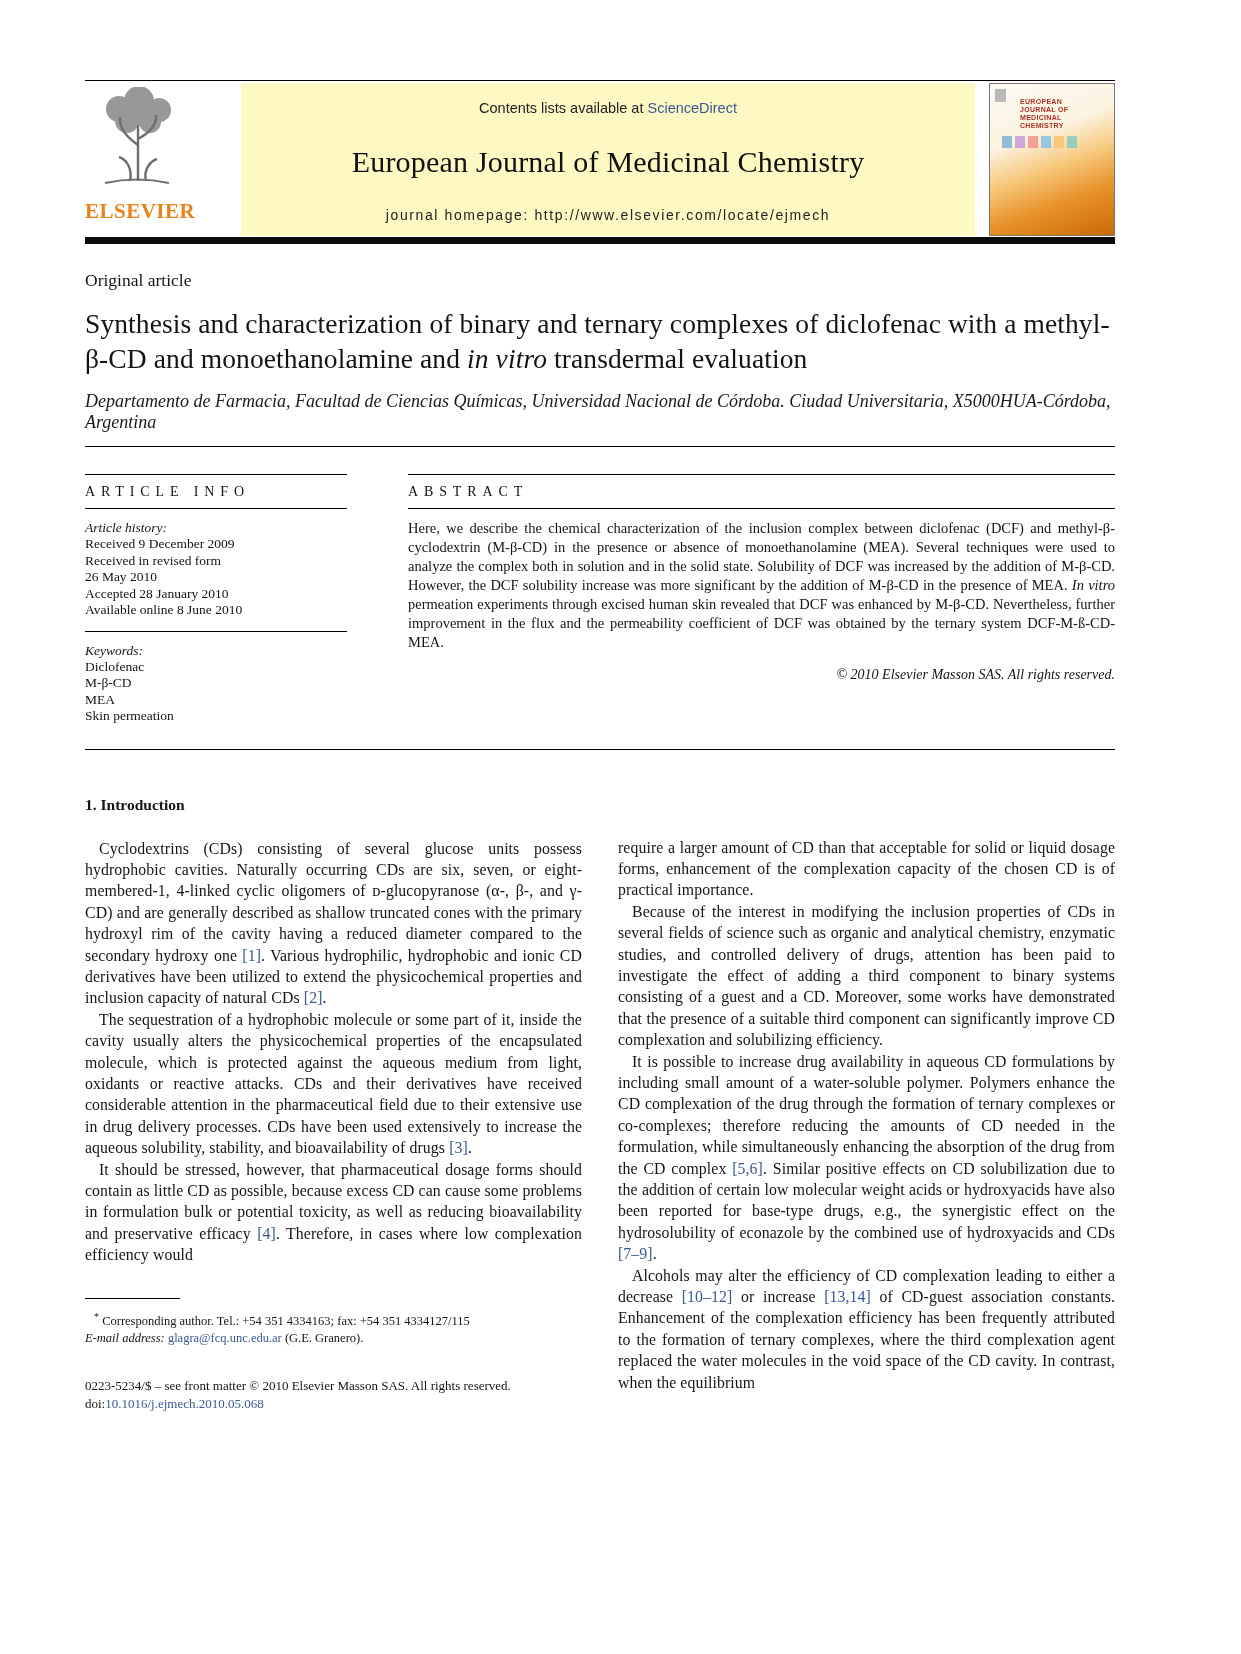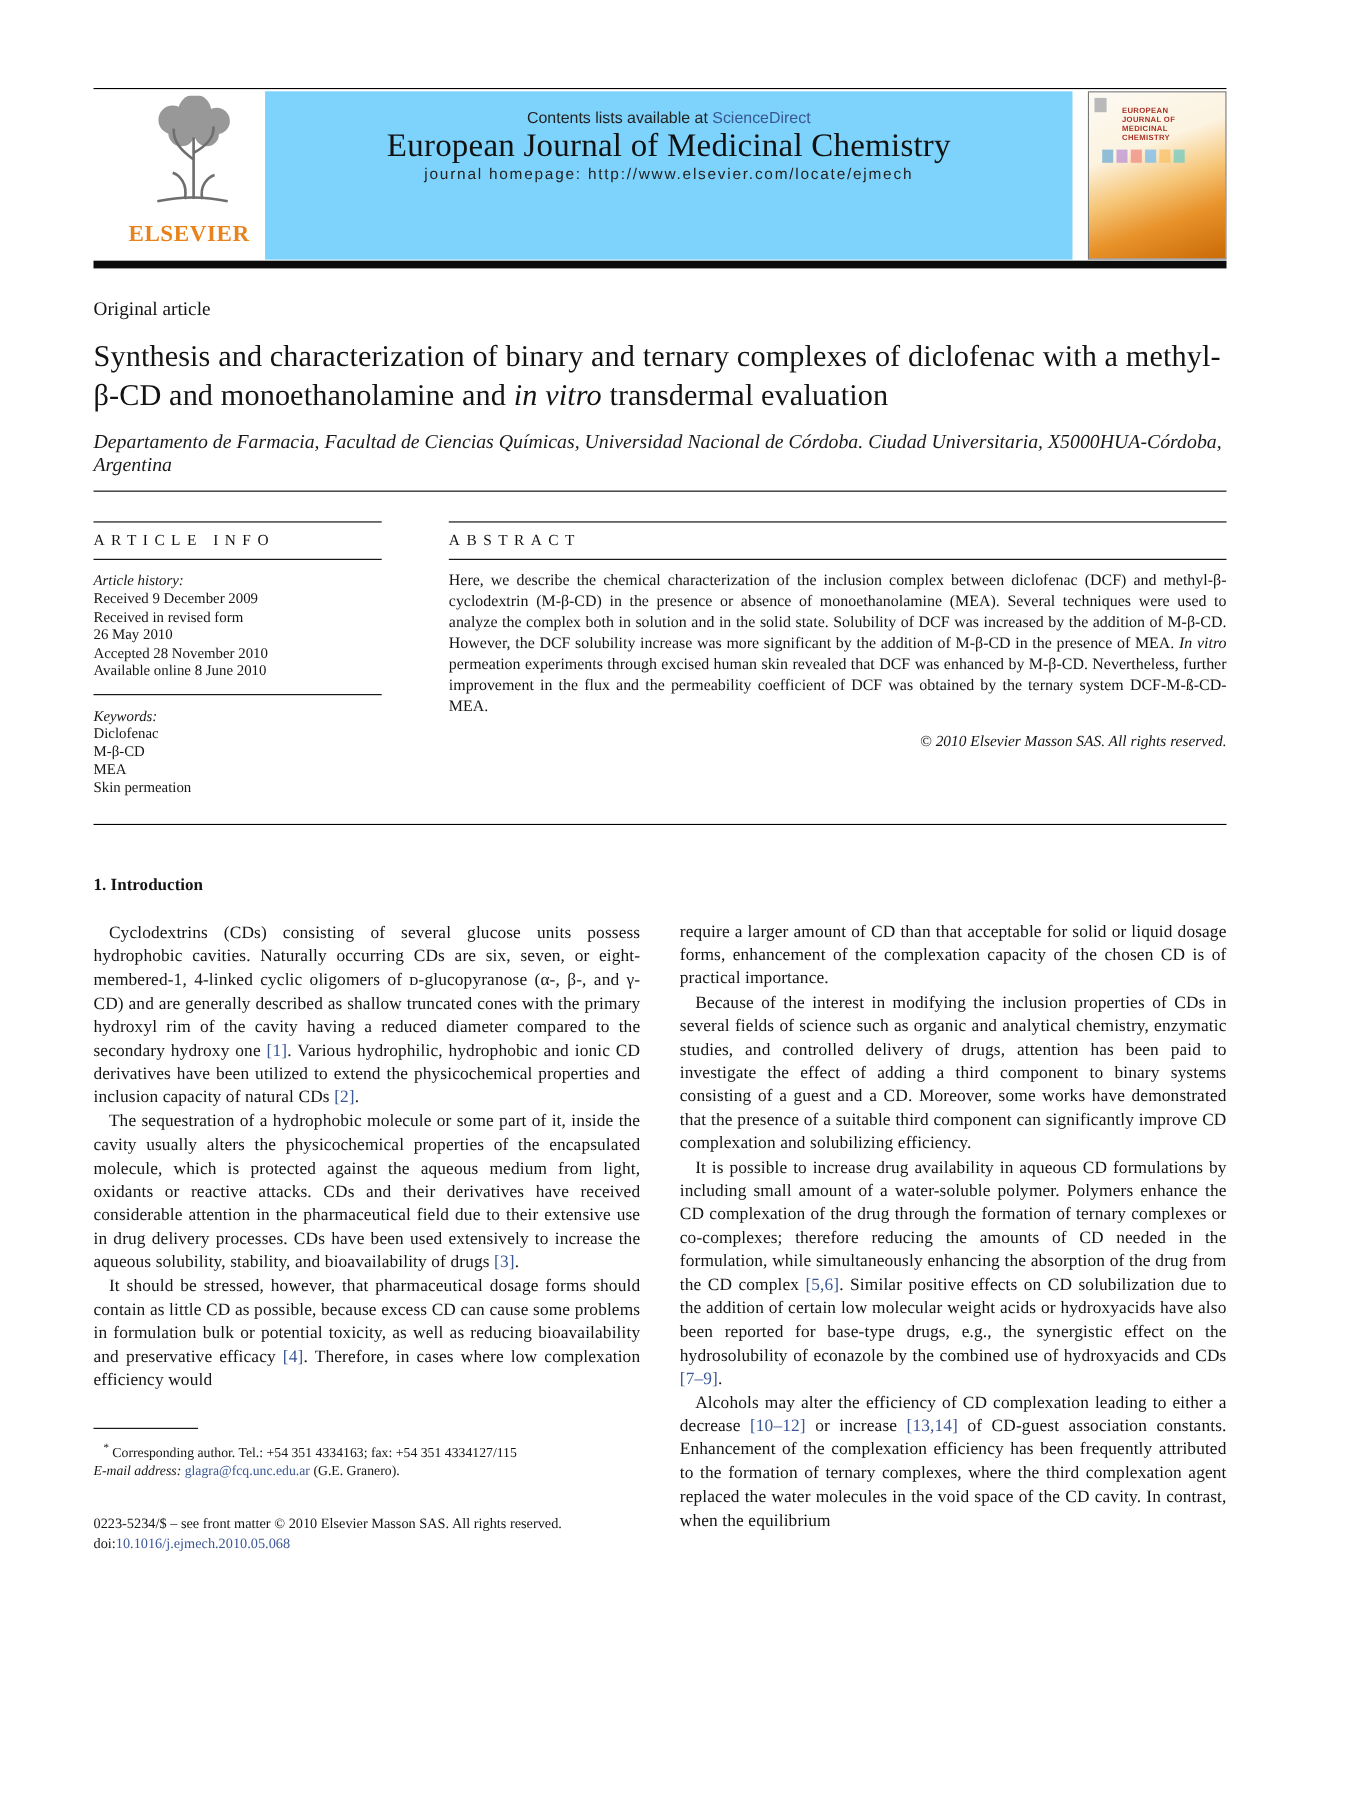--- a/index.html
+++ b/index.html
@@ -24,31 +24,31 @@
   .citation {
     text-align:center; font-size:14px; margin-bottom:26px; color:#16161a;
   }
 
   
   .header-row {
     display:flex; justify-content:space-between; align-items:stretch;
     border-top:1.5px solid #000; height:155px; padding-top:2px;
   }
   .logo-block {
-    width:142px; display:flex; flex-direction:column; align-items:flex-end;
+    width:142px; display:flex; flex-direction:column; align-items:flex-start;
     justify-content:flex-start; padding-top:4px;
   }
   .logo-text {
     font-family:"Liberation Serif", serif; font-weight:600;
     color:#e8821a; font-size:21px; letter-spacing:0.5px; margin-top:2px;
   }
   .header-box {
-    flex:0 0 734px; background:#7dd3fc; height:153px;
+    flex:0 0 734px; background:#fef9c3; height:153px;
     display:flex; flex-direction:column; align-items:center;
-    padding:17px 10px 13px 10px; justify-content:flex-start;
+    padding:17px 10px 13px 10px; justify-content:space-between;
   }
   .contents-line {
     font-family:"Liberation Sans", sans-serif; font-size:14.5px; color:#222;
   }
   .journal-title {
     font-family:"Liberation Serif", serif; font-size:30px; color:#111;
     letter-spacing:0.2px;
   }
   .homepage-line {
     font-family:"Liberation Sans", sans-serif; font-size:14px;
@@ -193,21 +193,21 @@
 
   <div class="info-abstract">
     <div class="info-col">
       <div class="col-heading-rule"></div>
       <div class="col-heading">ARTICLE INFO</div>
       <div class="col-subrule"></div>
       <div class="info-label">Article history:</div>
       <div class="info-item">Received 9 December 2009</div>
       <div class="info-item">Received in revised form</div>
       <div class="info-item">26 May 2010</div>
-      <div class="info-item">Accepted 28 November 2010</div>
+      <div class="info-item">Accepted 28 January 2010</div>
       <div class="info-item">Available online 8 June 2010</div>
       <div class="info-divider"></div>
       <div class="info-label">Keywords:</div>
       <div class="info-item">Diclofenac</div>
       <div class="info-item">M-β-CD</div>
       <div class="info-item">MEA</div>
       <div class="info-item">Skin permeation</div>
     </div>
 
     <div class="abstract-col">

